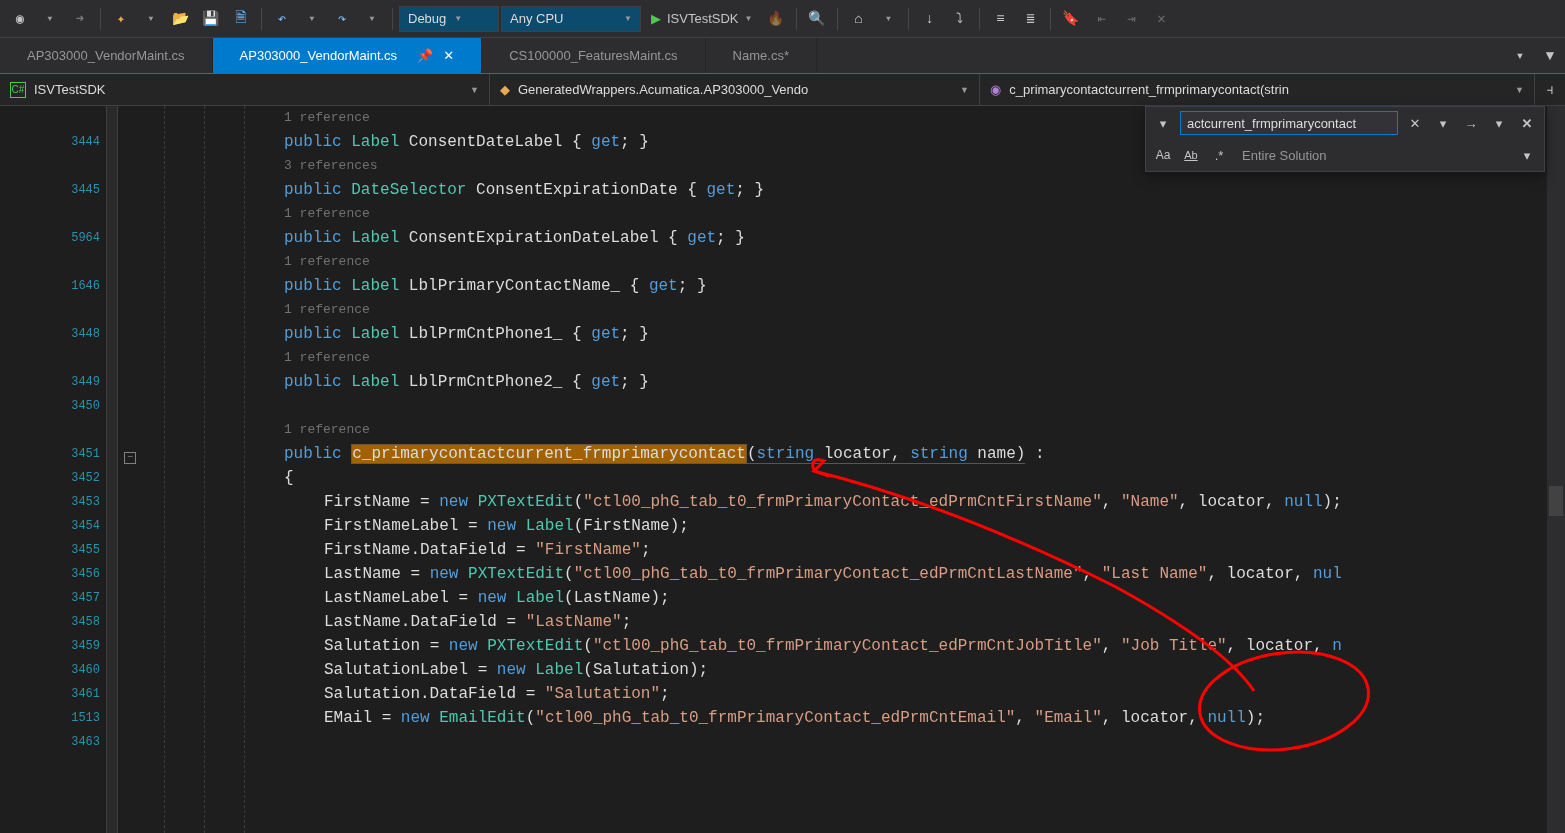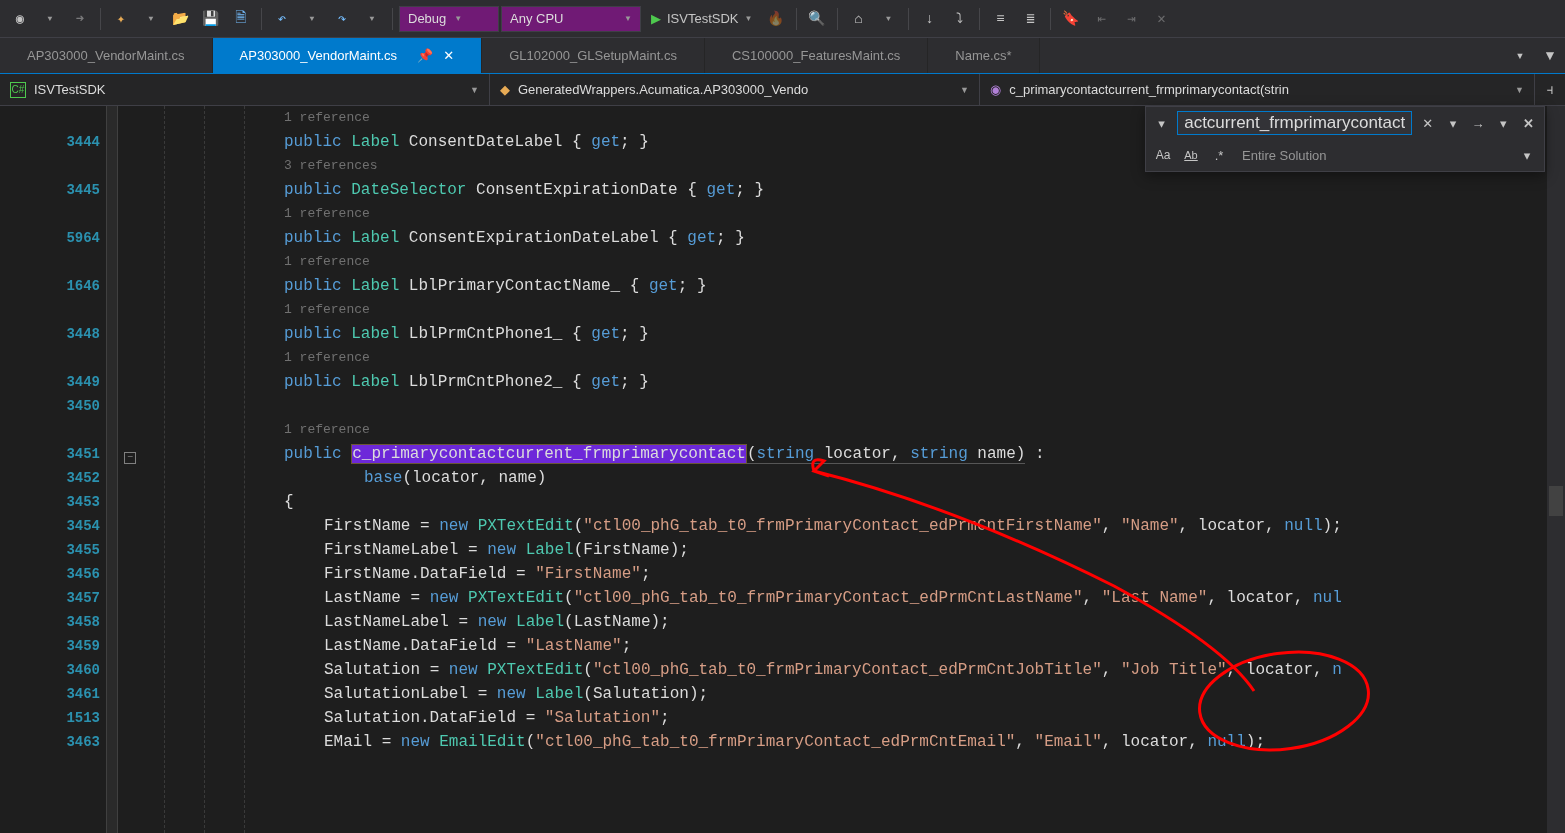--- a/index.html
+++ b/index.html
@@ -28,21 +28,21 @@
     display: flex;
     align-items: center;
     justify-content: center;
     color: #c5c5c5;
     cursor: pointer;
     padding: 0 4px;
   }
   .tb-sep { width: 1px; height: 22px; background: #46464a; margin: 0 4px; }
   .tb-drop {
     height: 26px;
-    background: #701a75;
+    background: #0c4a6e;
     border: 1px solid #3f3f46;
     color: #dcdcdc;
     display: flex;
     align-items: center;
     padding: 0 8px;
     gap: 8px;
     min-width: 100px;
     font-family: 'Segoe UI', sans-serif;
     font-size: 13px;
   }
@@ -146,38 +146,37 @@
   .line {
     height: 24px;
     line-height: 24px;
     white-space: pre;
     font-size: 16px;
   }
   .lineno {
     height: 24px;
     line-height: 24px;
     color: #2b91af;
-    font-size: 14px;
-    font-weight: bold;
+    font-size: 12px;
   }
   .ref-line {
     height: 24px;
     line-height: 24px;
     font-size: 13px;
     color: #707070;
     padding-left: 0;
   }
   .kw { color: #569cd6; }
   .type { color: #4ec9b0; }
   .str { color: #d69d85; }
   .ident { color: #dcdcdc; }
   .punct { color: #dcdcdc; }
   .method-hl {
     color: #dcdcdc;
-    background: #6d28d9;
+    background: #a16207;
     border: 1px solid #6b5736;
   }
   .param-hl {
     border-bottom: 1px solid #565656;
   }
   .fold-box {
     position: absolute;
     left: 6px;
     width: 12px; height: 12px;
     border: 1px solid #808080;
@@ -205,21 +204,21 @@
     padding: 0 6px;
     gap: 6px;
   }
   .find-input {
     flex: 1;
     background: #333337;
     border: 1px solid #007acc;
     color: #dcdcdc;
     height: 24px;
     padding: 0 6px;
-    font-size: 17px;
+    font-size: 13px;
   }
   .find-btn {
     width: 22px; height: 22px;
     display: flex; align-items: center; justify-content: center;
     color: #c5c5c5; cursor: pointer;
     font-size: 13px;
   }
   .find-scope {
     flex: 1;
     color: #969696;
@@ -319,23 +318,20 @@
 <div class="tabs">
   <div class="tab">
     <span>AP303000_VendorMaint.cs</span>
   </div>
   <div class="tab active">
     <span>AP303000_VendorMaint.cs</span>
     <span class="tab-pin"></span>
 
     <span>📌</span>
     <span class="tab-close">✕</span>
-  </div>
-  <div class="tab">
-    <span>GL102000_GLSetupMaint.cs</span>
   </div>
   <div class="tab">
     <span>CS100000_FeaturesMaint.cs</span>
   </div>
   <div class="tab">
     <span>Name.cs*</span>
   </div>
   <div class="tab-spacer"></div>
   <div class="tab-menu">▾</div>
   <div class="tab-menu">▼</div>
@@ -440,21 +436,20 @@
     <div class="ref-line" style="padding-left:120px">1 reference</div>
     <div class="line" style="padding-left:120px"><span class="kw">public</span> <span class="type">Label</span> <span class="ident">LblPrmCntPhone1_</span> <span class="punct">{ </span><span class="kw">get</span><span class="punct">; }</span></div>
 
     <div class="ref-line" style="padding-left:120px">1 reference</div>
     <div class="line" style="padding-left:120px"><span class="kw">public</span> <span class="type">Label</span> <span class="ident">LblPrmCntPhone2_</span> <span class="punct">{ </span><span class="kw">get</span><span class="punct">; }</span></div>
 
     <div class="line"></div>
 
     <div class="ref-line" style="padding-left:120px">1 reference</div>
     <div class="line" style="padding-left:120px"><span class="kw">public</span> <span class="method-hl">c_primarycontactcurrent_frmprimarycontact</span><span class="punct param-hl">(</span><span class="kw param-hl">string</span><span class="param-hl"> </span><span class="ident param-hl">locator</span><span class="punct param-hl">, </span><span class="kw param-hl">string</span><span class="param-hl"> </span><span class="ident param-hl">name</span><span class="punct param-hl">)</span> <span class="punct">:</span> </div>
-    <div class="line" style="padding-left:200px"><span class="kw">base</span><span class="punct">(</span><span class="ident">locator</span><span class="punct">, </span><span class="ident">name</span><span class="punct">)</span></div>
     <div class="line" style="padding-left:120px"><span class="punct">{</span></div>
 
     <div class="line" style="padding-left:160px"><span class="ident">FirstName</span> <span class="punct">= </span><span class="kw">new</span> <span class="type">PXTextEdit</span><span class="punct">(</span><span class="str">"ctl00_phG_tab_t0_frmPrimaryContact_edPrmCntFirstName"</span><span class="punct">, </span><span class="str">"Name"</span><span class="punct">, </span><span class="ident">locator</span><span class="punct">, </span><span class="kw">null</span><span class="punct">);</span></div>
     <div class="line" style="padding-left:160px"><span class="ident">FirstNameLabel</span> <span class="punct">= </span><span class="kw">new</span> <span class="type">Label</span><span class="punct">(</span><span class="ident">FirstName</span><span class="punct">);</span></div>
     <div class="line" style="padding-left:160px"><span class="ident">FirstName.DataField</span> <span class="punct">= </span><span class="str">"FirstName"</span><span class="punct">;</span></div>
     <div class="line" style="padding-left:160px"><span class="ident">LastName</span> <span class="punct">= </span><span class="kw">new</span> <span class="type">PXTextEdit</span><span class="punct">(</span><span class="str">"ctl00_phG_tab_t0_frmPrimaryContact_edPrmCntLastName"</span><span class="punct">, </span><span class="str">"Last Name"</span><span class="punct">, </span><span class="ident">locator</span><span class="punct">, </span><span class="kw">nul</span></div>
     <div class="line" style="padding-left:160px"><span class="ident">LastNameLabel</span> <span class="punct">= </span><span class="kw">new</span> <span class="type">Label</span><span class="punct">(</span><span class="ident">LastName</span><span class="punct">);</span></div>
     <div class="line" style="padding-left:160px"><span class="ident">LastName.DataField</span> <span class="punct">= </span><span class="str">"LastName"</span><span class="punct">;</span></div>
     <div class="line" style="padding-left:160px"><span class="ident">Salutation</span> <span class="punct">= </span><span class="kw">new</span> <span class="type">PXTextEdit</span><span class="punct">(</span><span class="str">"ctl00_phG_tab_t0_frmPrimaryContact_edPrmCntJobTitle"</span><span class="punct">, </span><span class="str">"Job Title"</span><span class="punct">, </span><span class="ident">locator</span><span class="punct">, </span><span class="kw">n</span></div>
     <div class="line" style="padding-left:160px"><span class="ident">SalutationLabel</span> <span class="punct">= </span><span class="kw">new</span> <span class="type">Label</span><span class="punct">(</span><span class="ident">Salutation</span><span class="punct">);</span></div>

